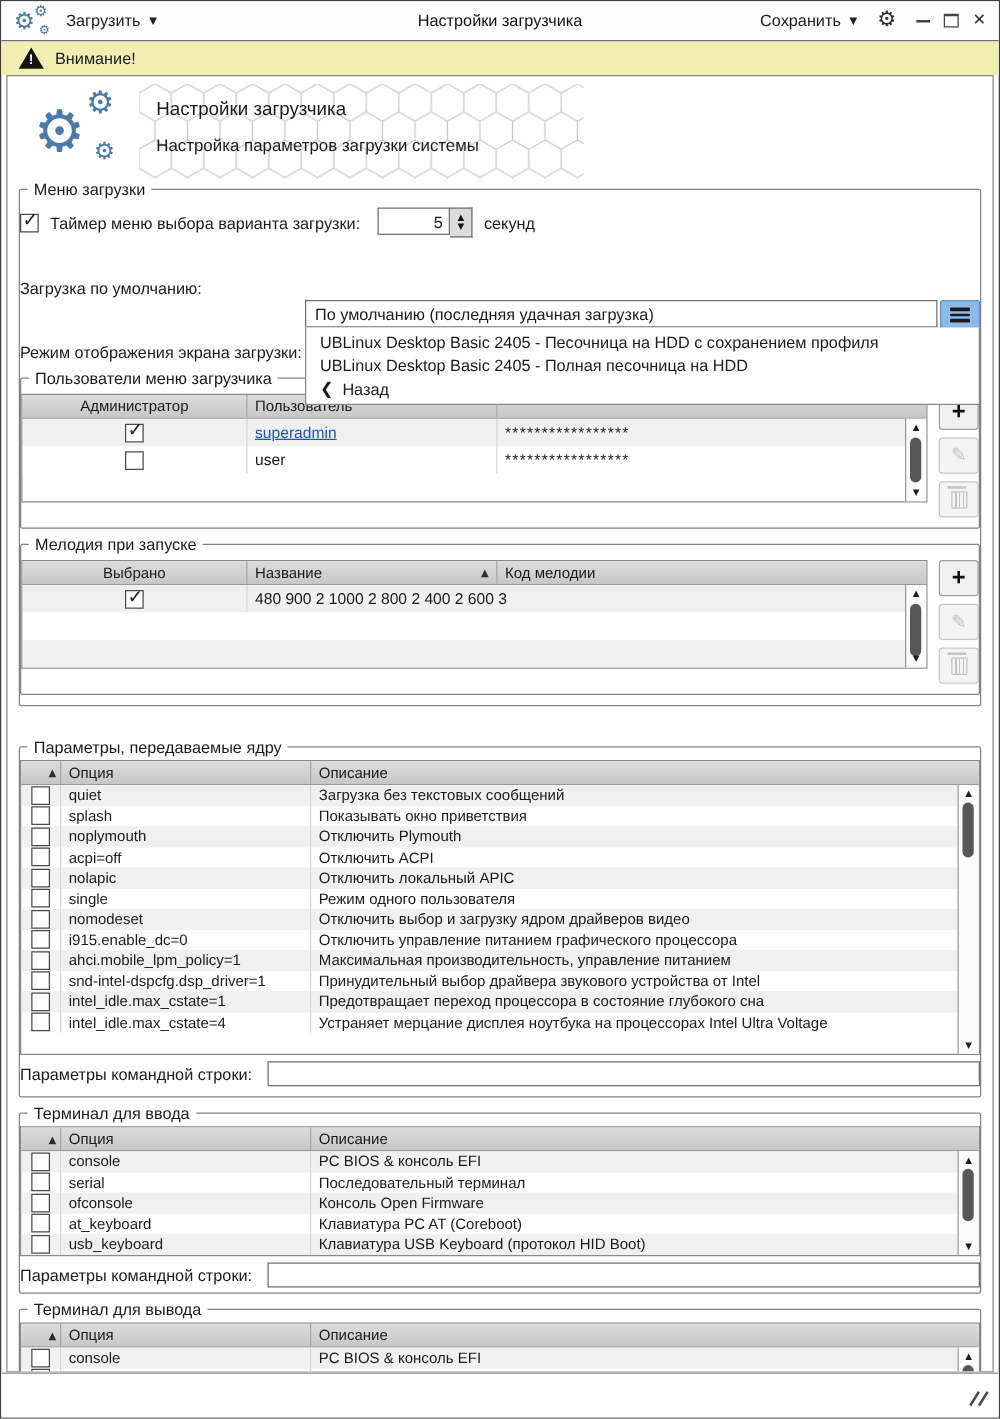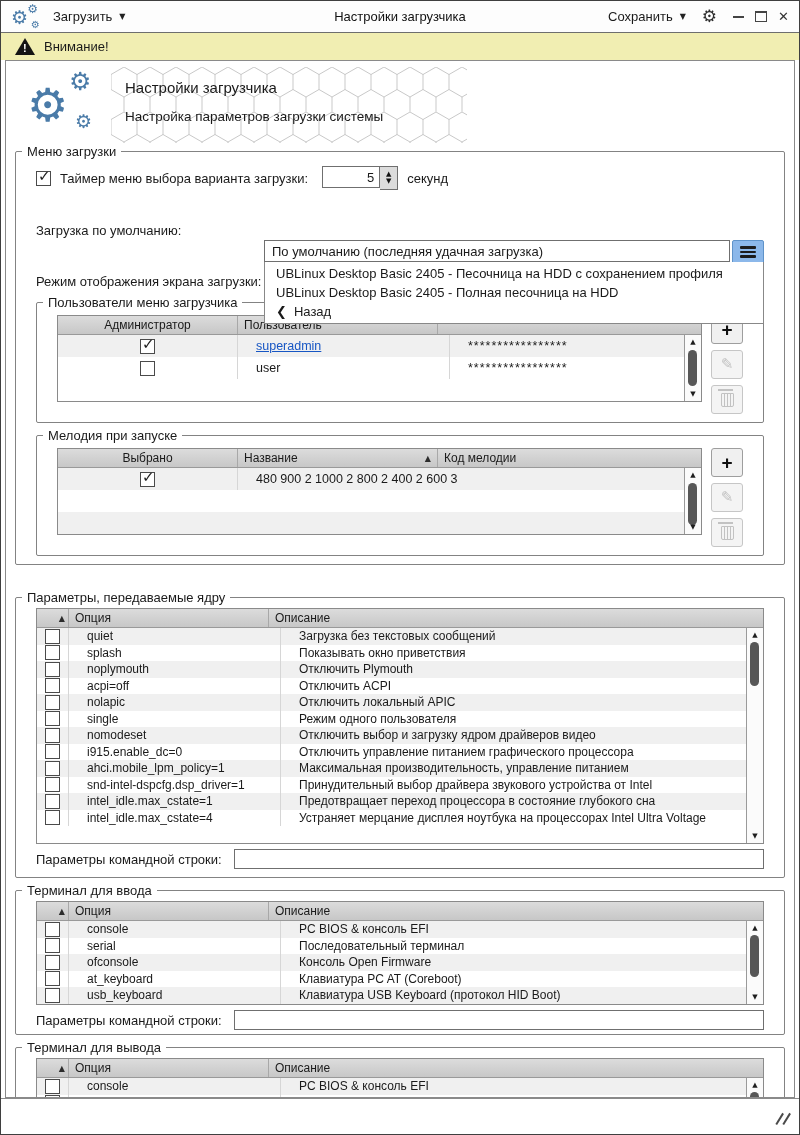--- a/index.html
+++ b/index.html
@@ -41,21 +41,21 @@
   .hero-hex{position:absolute;left:98px;top:0;}
   .logo-lg{position:absolute;left:14px;top:2px;width:78px;height:72px;}
   .logo-lg .gear{position:absolute;color:#4a7ba8;line-height:1;}
   .logo-lg .g1{font-size:46px;left:0;top:13px;}
   .logo-lg .g2{font-size:25px;left:42px;top:0;}
   .logo-lg .g3{font-size:19px;left:48px;top:43px;}
   .hero-title{position:absolute;left:112px;top:12px;font-size:15px;}
   .hero-sub{position:absolute;left:112px;top:42px;font-size:13.5px;}
 
   
-  .grp{position:relative;border:1px solid #838383;border-radius:2px;margin:0 2px;padding:10px 20px 8px;background:#fff;}
+  .grp{position:relative;border:1px solid #838383;border-radius:2px;margin:0 2px;padding:10px 0 8px;background:#fff;}
   .grp-legend{position:absolute;top:-8px;left:6px;background:#fff;padding:0 5px;font-size:13px;white-space:nowrap;}
   .grp.inner{margin:12px 0 0;padding-top:12px;padding-bottom:8px;}
   .grp.sect{margin-top:32px;}
   .grp.sect2{margin-top:12px;padding-bottom:4px;}
 
   .row{display:flex;align-items:center;}
   .lbl{font-size:13px;}
   .row-lbl{width:228px;flex:none;font-size:13px;}
 
   
@@ -79,21 +79,21 @@
   .dd-chev{font-weight:bold;font-size:13px;}
 
   
   .tblarea{display:flex;align-items:flex-start;margin-top:0;}
   .tblwrap{flex:1;border:1px solid #8a8a8a;display:flex;flex-direction:column;background:#fff;}
   .thead{display:flex;height:18px;background:linear-gradient(#dcdcdc,#c7c7c7);border-bottom:1px solid #999;font-size:12px;flex:none;}
   .th{display:flex;align-items:center;padding:0 6px;border-right:1px solid #a8a8a8;box-sizing:border-box;}
   .th:last-child{border-right:none;}
   .bodyrow{display:flex;}
   .rowsbox{flex:1;display:flex;flex-direction:column;overflow:hidden;}
-  .tr{display:flex;align-items:center;flex:none;gap:12px;}
+  .tr{display:flex;align-items:center;flex:none;}
   .td{display:flex;align-items:center;height:100%;padding:0 6px;border-right:1px solid #d6d6d6;box-sizing:border-box;}
   .td:last-child{border-right:none;}
   .sort{font-size:8px;color:#2c2c2c;}
   .link{color:#1756c4;text-decoration:underline;}
 
   
   .wtbl .tr{height:22px;font-size:12.5px;}
   .wtbl .rowsbox{height:66px;}
   .wtbl .cA{width:180px;justify-content:center;}
   .wtbl .cB{width:200px;}

